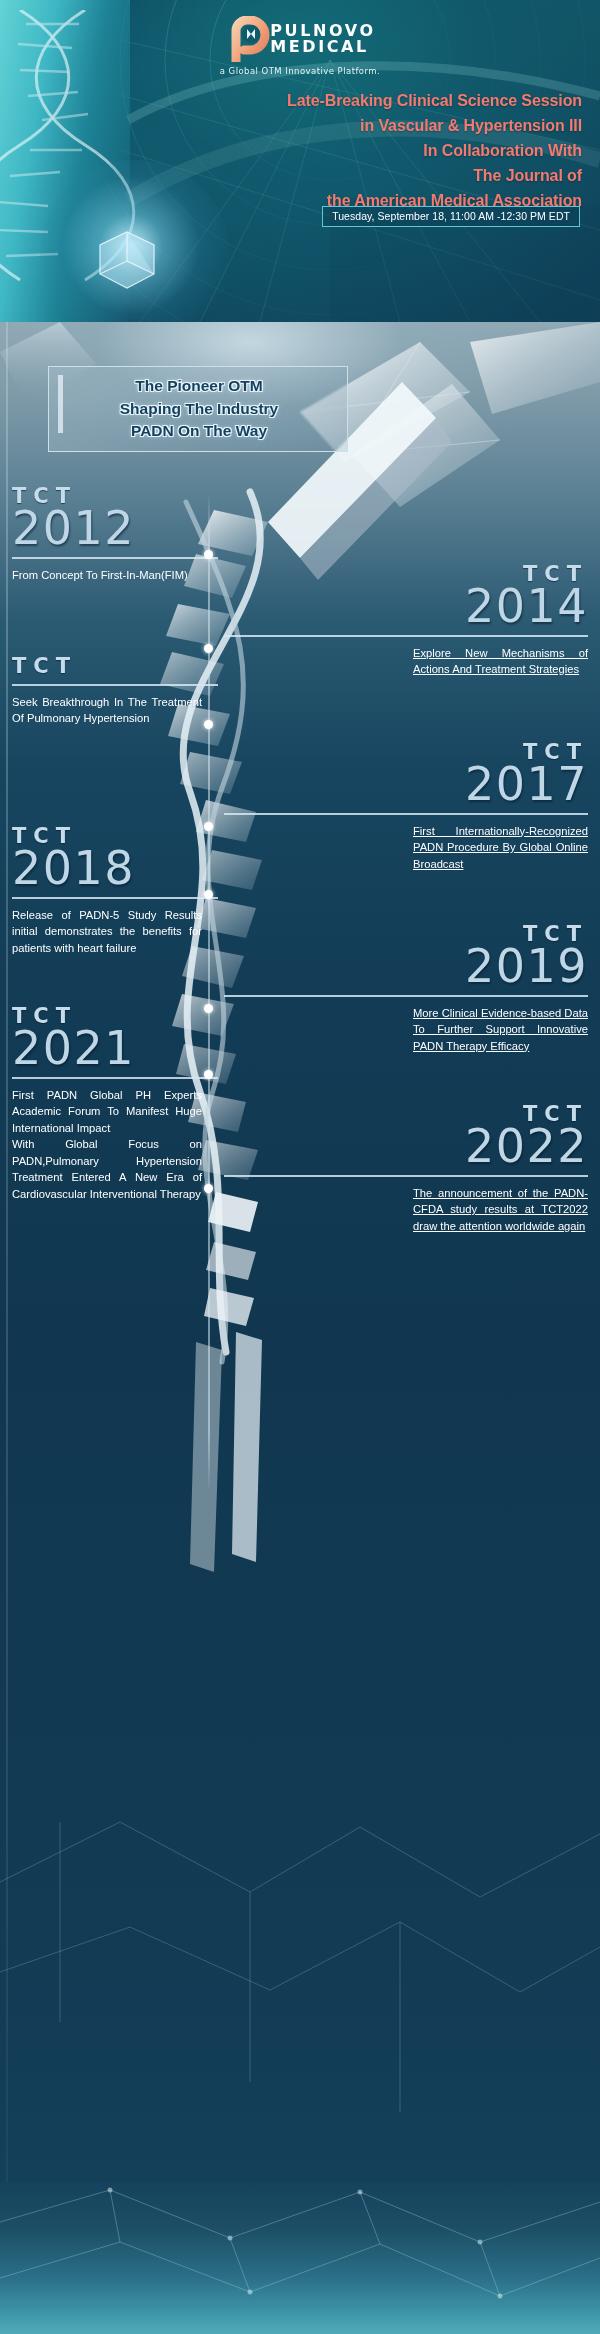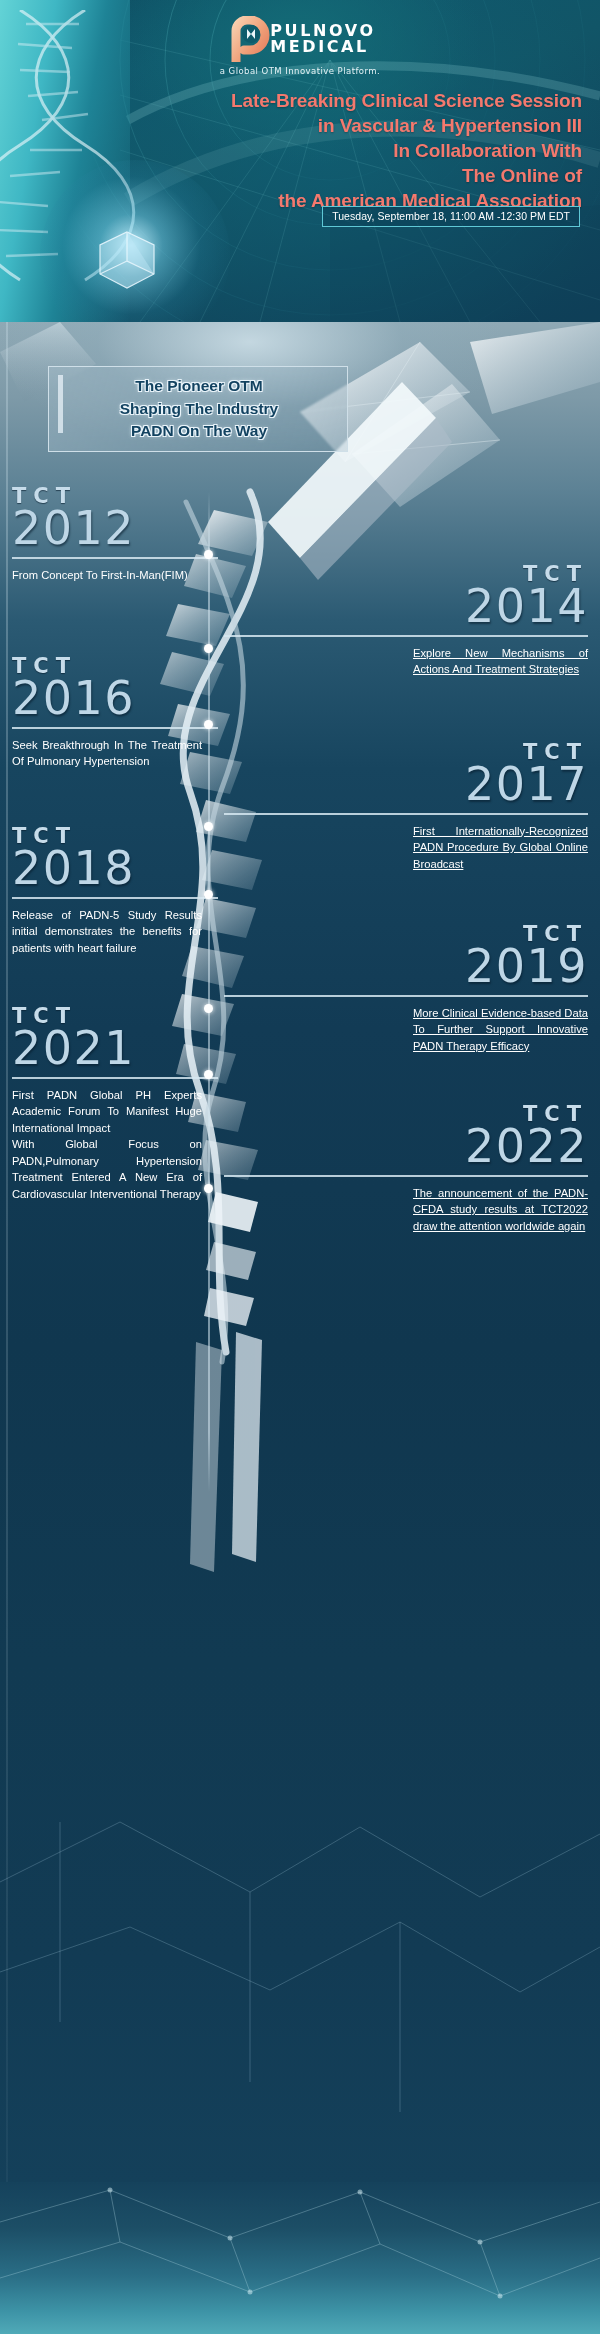--- a/index.html
+++ b/index.html
@@ -45,21 +45,21 @@
     color:#ffffff; font-weight:bold; font-size:16px; letter-spacing:2.6px;
   }
   .tagline {
     position:absolute; left:0; top:66px; width:600px; text-align:center;
     color:#e4f2f6; font-size:8.5px; letter-spacing:.45px;
     font-family:"DejaVu Sans", sans-serif;
   }
 
   .title-block { position:absolute; right:18px; top:88px; width:470px; text-align:right; }
   .title-block .tline {
-    color:#f4796e; font-weight:bold; font-size:19px; line-height:25px;
+    color:#f4796e; font-weight:bold; font-size:16px; line-height:25px;
     letter-spacing:-.1px; text-shadow:0 1px 2px rgba(0,0,0,.28);
   }
   .date-bar {
     position:absolute; right:20px; top:206px;
     border:1px solid #5fc8d6; padding:3px 9px 4px 9px;
     background:rgba(10,62,86,.42);
     color:#ffffff; font-size:10.5px; letter-spacing:.05px;
   }
 
   
@@ -231,21 +231,21 @@
           <div class="l2">MEDICAL</div>
         </div>
       </div>
     </div>
     <div class="tagline">a Global OTM Innovative Platform.</div>
 
     <div class="title-block">
       <div class="tline">Late-Breaking Clinical Science Session</div>
       <div class="tline">in Vascular &amp; Hypertension III</div>
       <div class="tline">In Collaboration With</div>
-      <div class="tline">The Online of</div>
+      <div class="tline">The Journal of</div>
       <div class="tline">the American Medical Association</div>
     </div>
 
     <div class="date-bar">Tuesday, September 18, 11:00 AM -12:30 PM EDT</div>
   </div>
 
   <div class="body-bg">
     <div class="body-top-shine"></div>
 
     <svg class="shard-layer" viewBox="0 0 600 1860">
@@ -345,21 +345,20 @@
     <div class="entry right" style="top:240px;">
       <div class="tct">TCT</div>
       <div class="yr">2014</div>
       <div class="rule"></div>
       <div class="desc">Explore New Mechanisms of Actions And Treatment Strategies</div>
     </div>
     <div class="dot" style="left:204px; top:322px;"></div>
 
     <div class="entry left" style="top:332px;">
       <div class="tct">TCT</div>
-      <div class="yr">2016</div>
       <div class="rule"></div>
       <div class="desc">Seek Breakthrough In The Treatment Of Pulmonary Hypertension</div>
     </div>
     <div class="dot" style="left:204px; top:398px;"></div>
 
     <div class="entry right" style="top:418px;">
       <div class="tct">TCT</div>
       <div class="yr">2017</div>
       <div class="rule"></div>
       <div class="desc">First Internationally-Recognized PADN Procedure By Global Online Broadcast</div>

